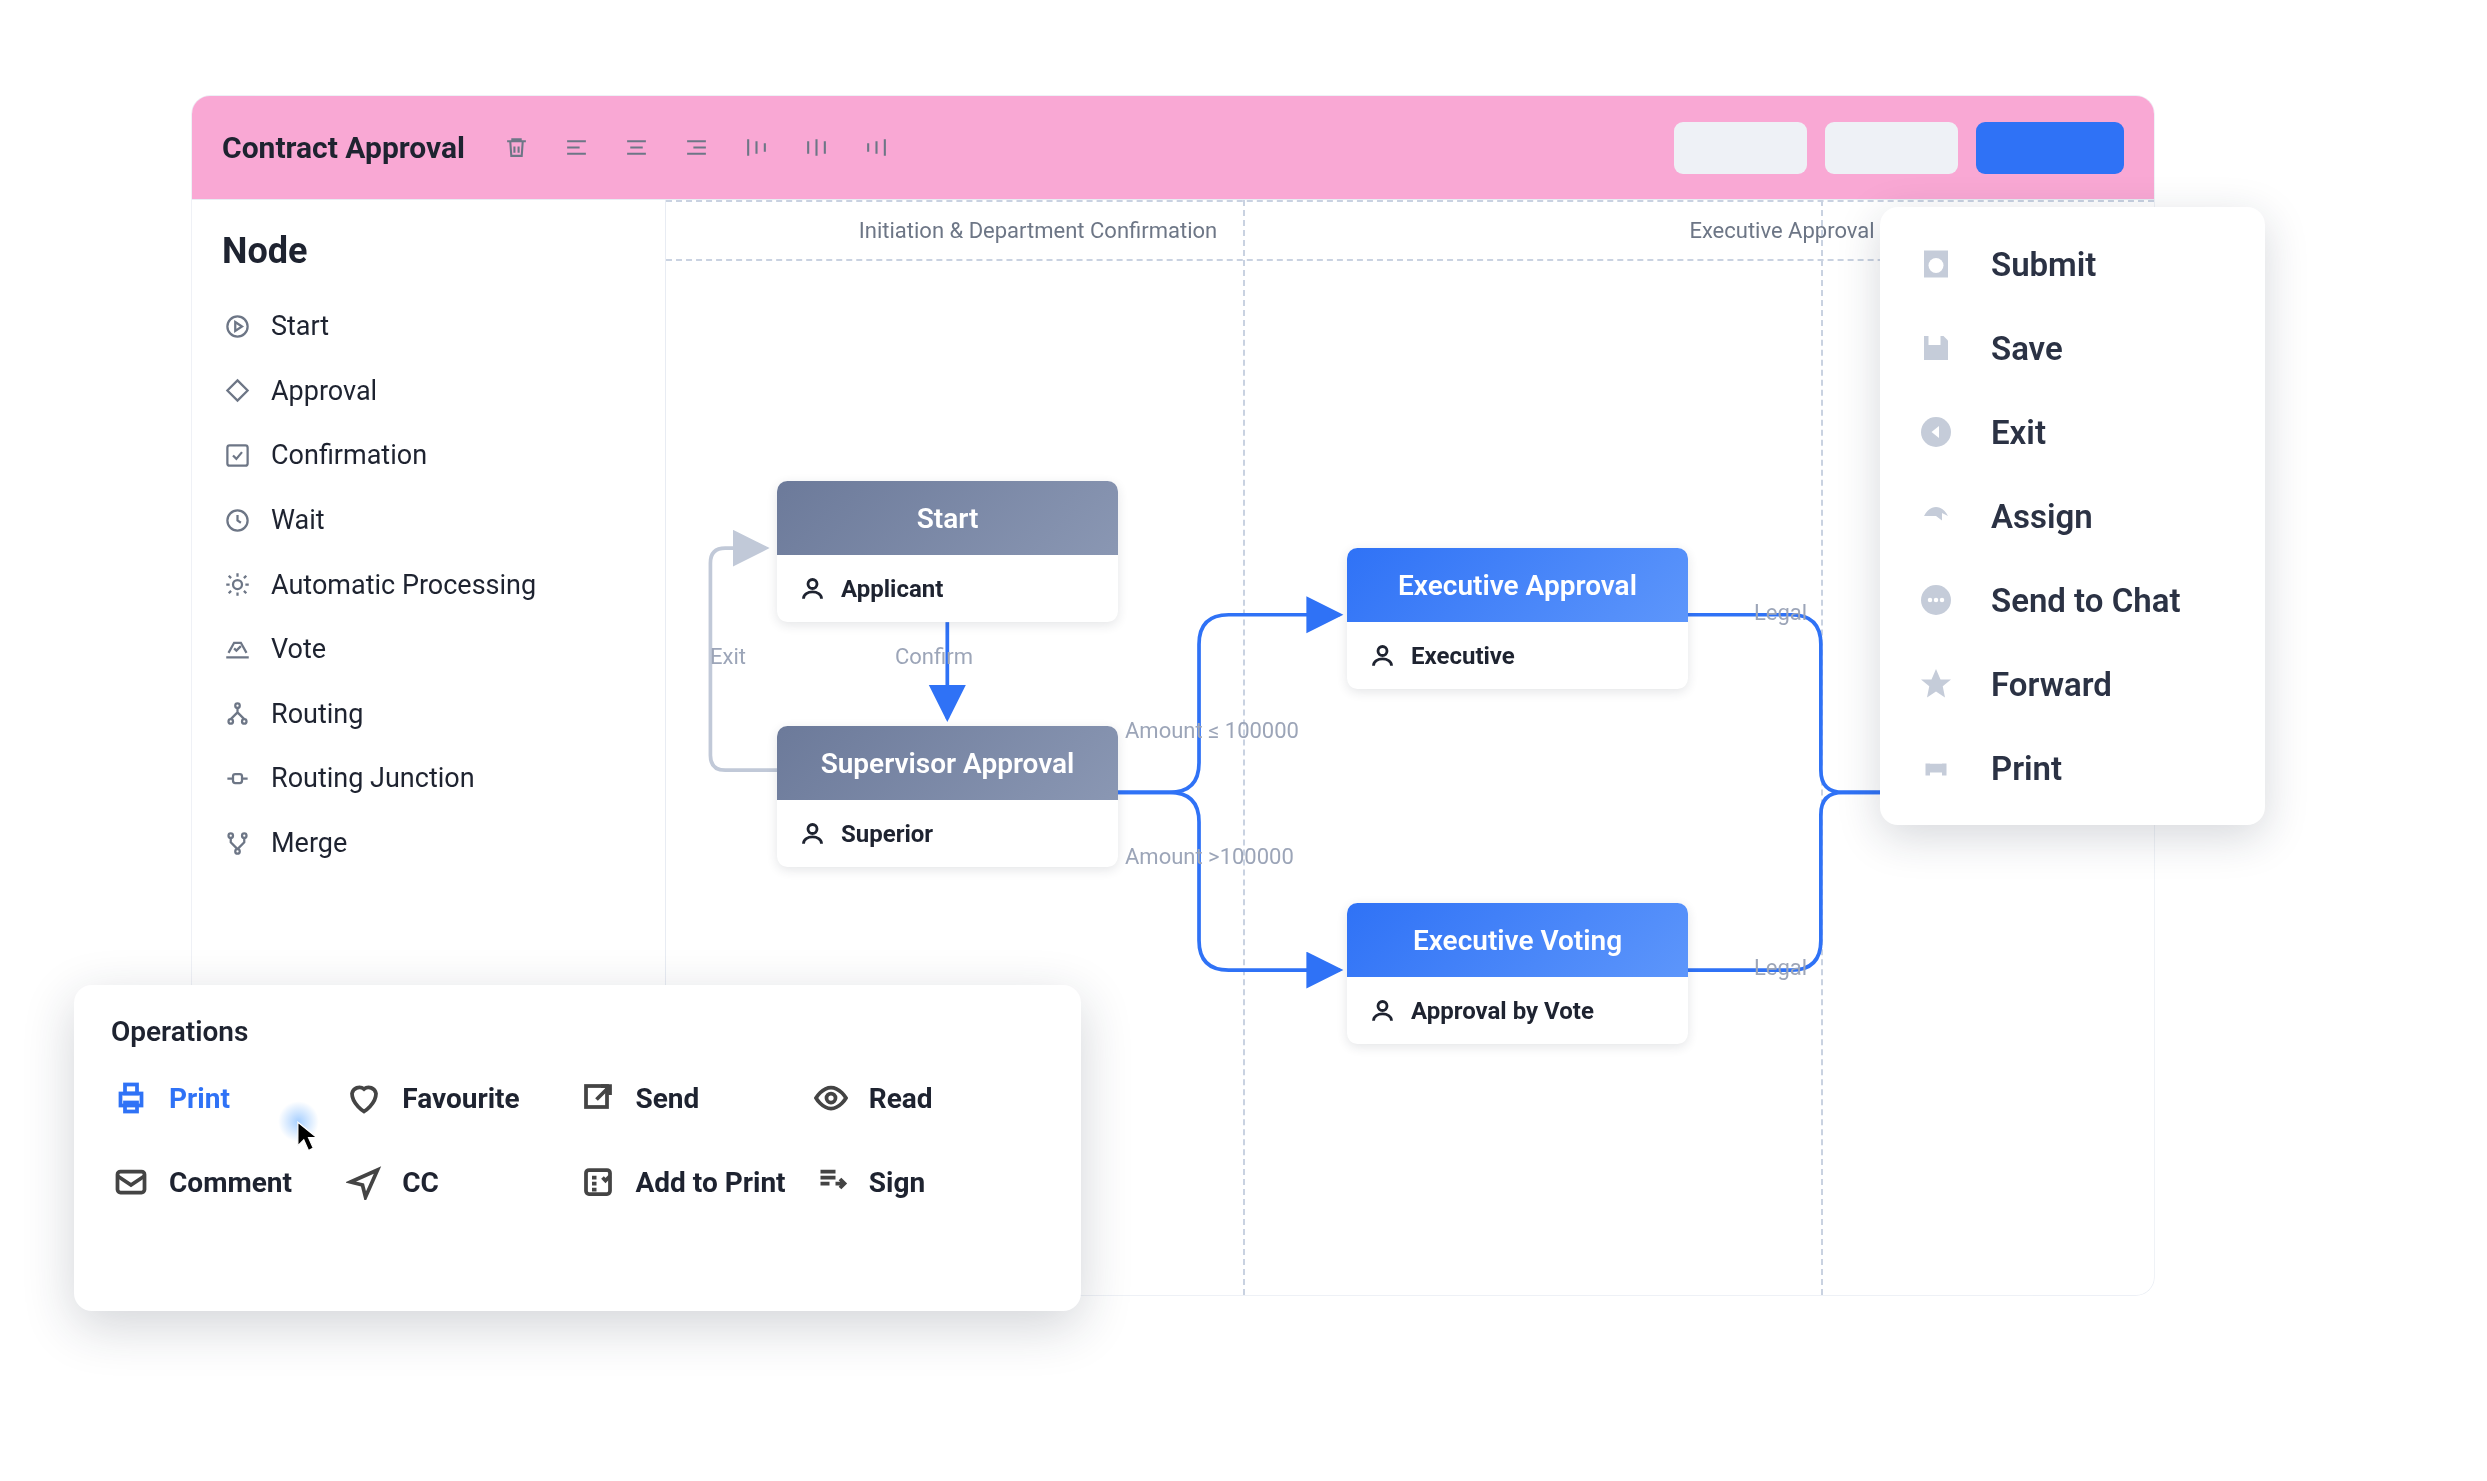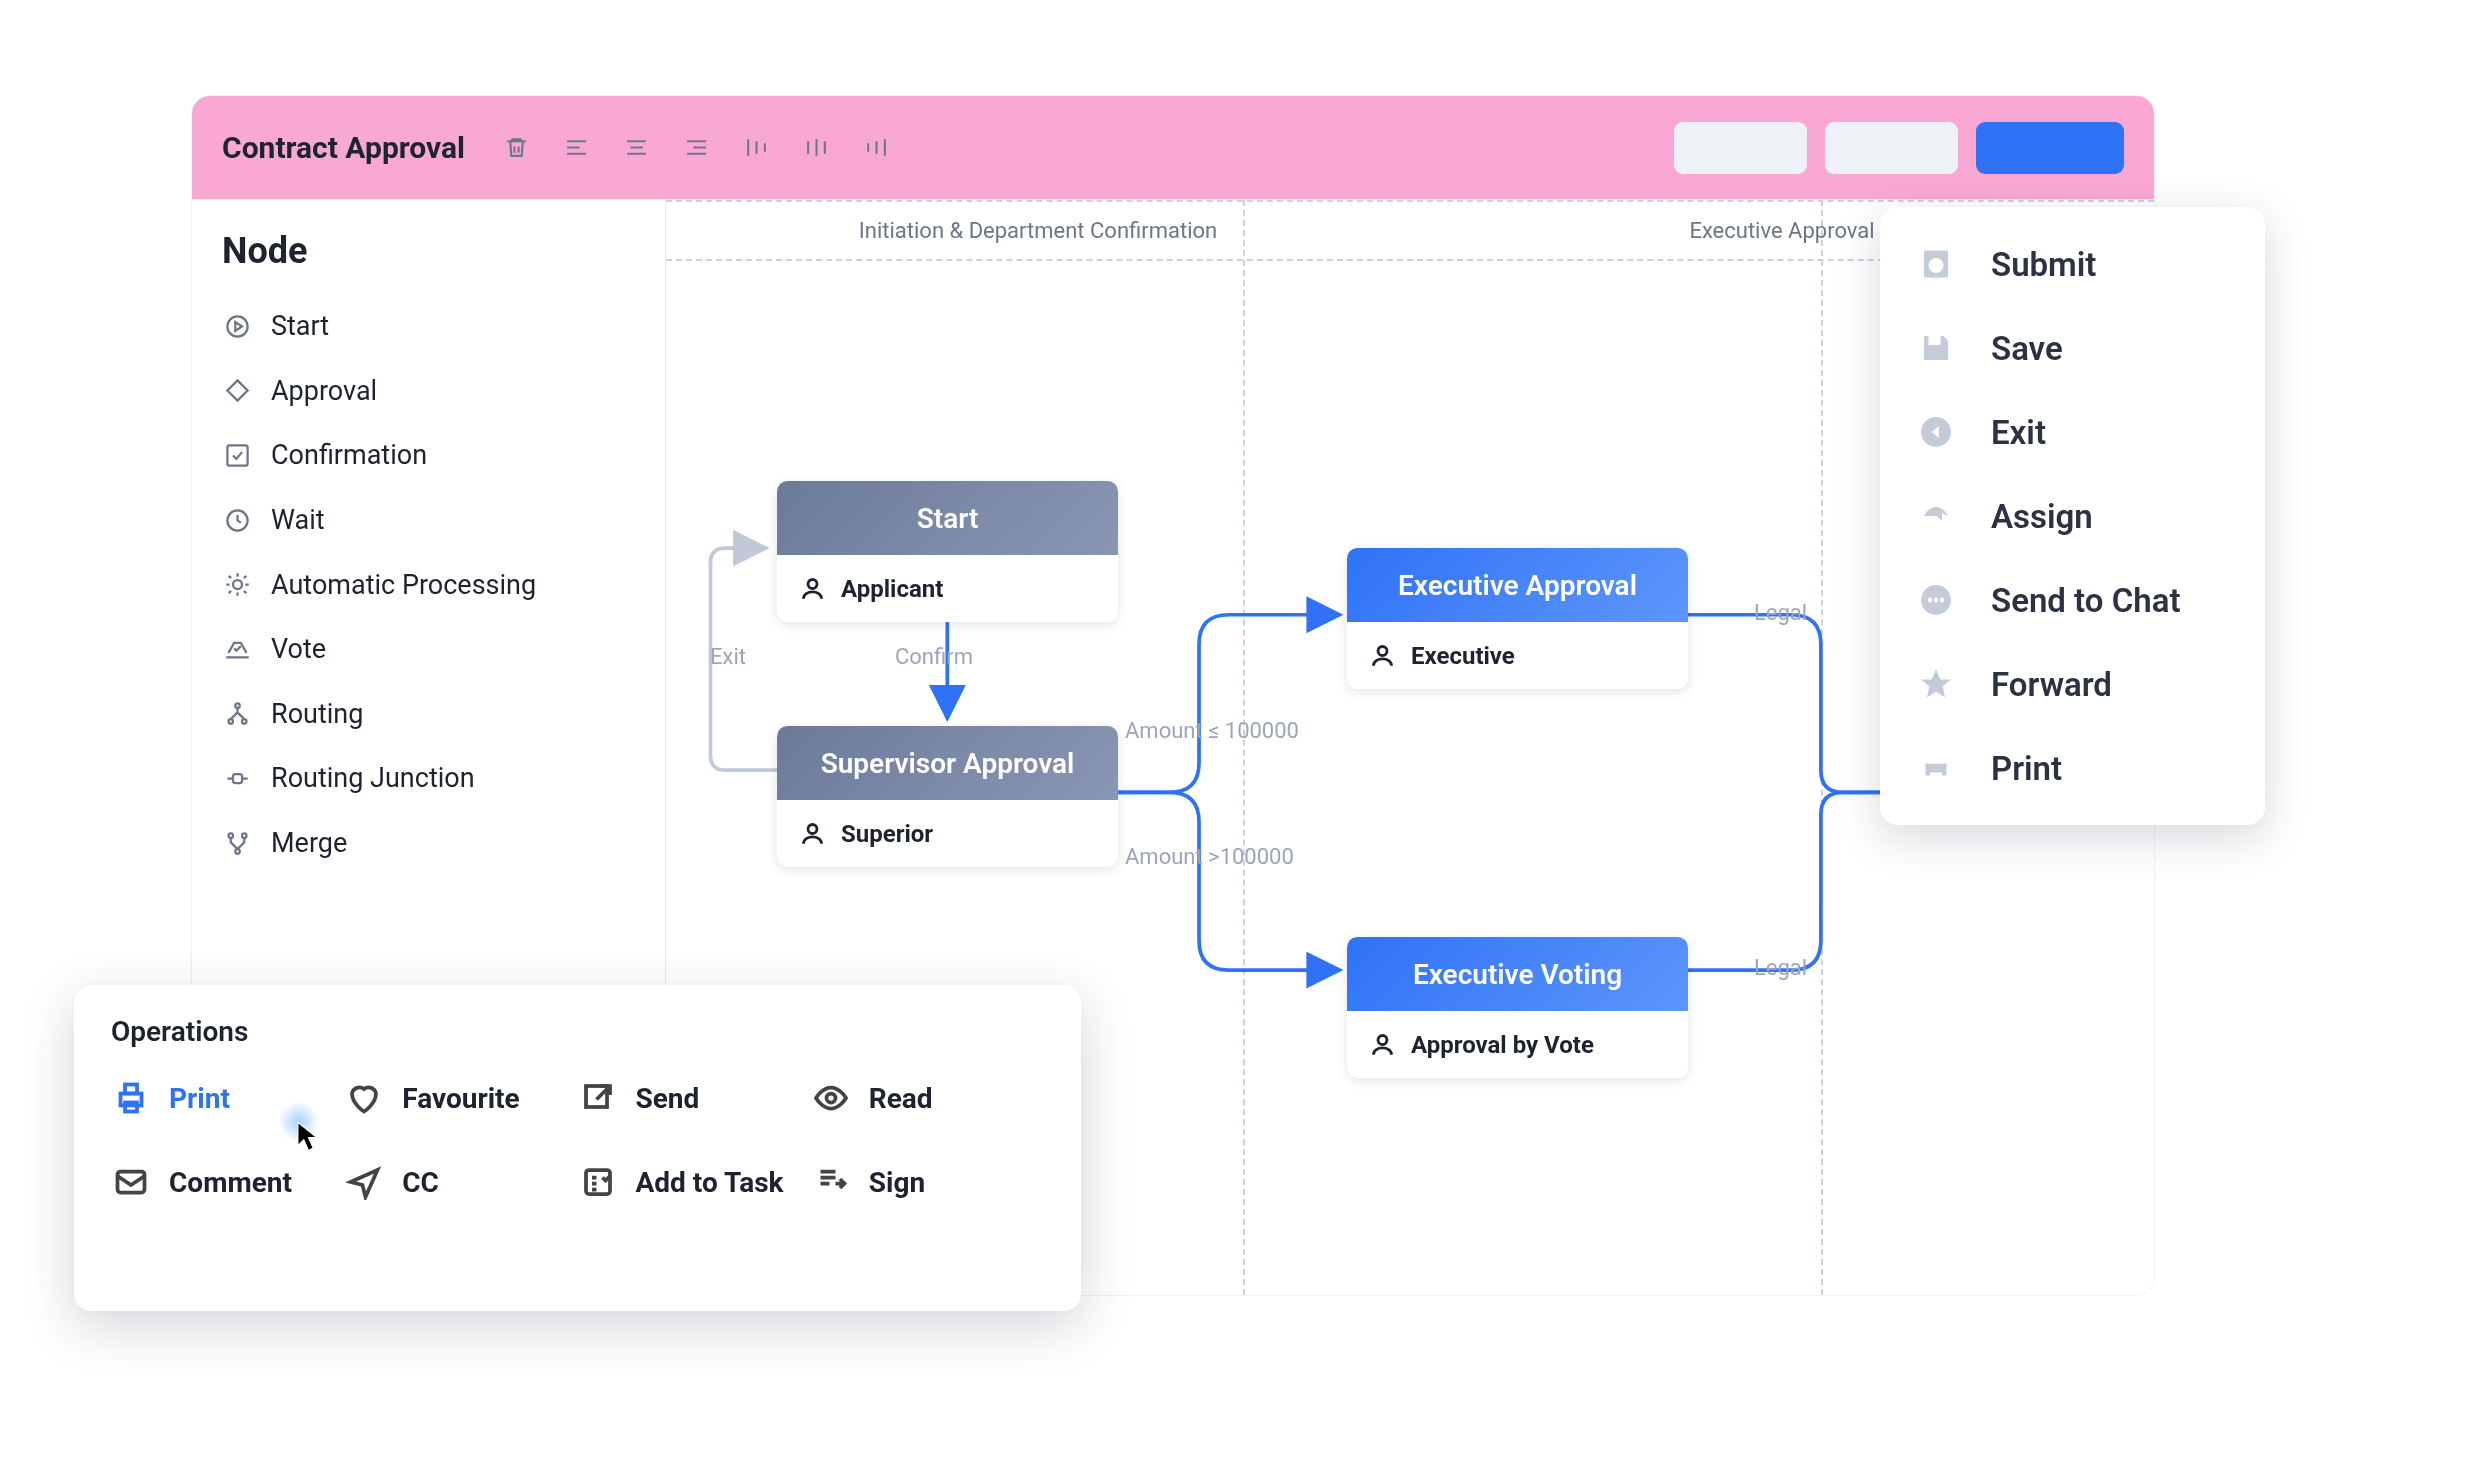--- a/index.html
+++ b/index.html
@@ -405,21 +405,21 @@
       <div class="flow-node" style="left:681px;top:348px">
         <div class="flow-head blue">Executive Approval</div>
         <div class="flow-body">
             <svg viewBox="0 0 24 24">
               <circle cx="12" cy="8" r="4"></circle>
               <path d="M4 21c0-4 4-6 8-6s8 2 8 6"></path>
             </svg>
             <span>Executive</span>
           </div>
       </div>
-      <div class="flow-node" style="left:681px;top:737px">
+      <div class="flow-node" style="left:681px;top:703px">
         <div class="flow-head blue">Executive Voting</div>
         <div class="flow-body">
             <svg viewBox="0 0 24 24">
               <circle cx="12" cy="8" r="4"></circle>
               <path d="M4 21c0-4 4-6 8-6s8 2 8 6"></path>
             </svg>
             <span>Approval by Vote</span>
           </div>
       </div>
 
@@ -558,21 +558,21 @@
         </div>
         <div class="ops-label">CC</div>
       </div>
     <div class="ops-item">
         <div class="ops-icon">
           <svg viewBox="0 0 24 24">
             <rect x="4" y="4" width="16" height="16" rx="2"></rect>
             <path d="M8 9h3M8 13h3M8 17h3M15 9l2 2 3-3"></path>
           </svg>
         </div>
-        <div class="ops-label">Add to Task</div>
+        <div class="ops-label">Add to Print</div>
       </div>
     <div class="ops-item">
         <div class="ops-icon">
           <svg viewBox="0 0 24 24">
             <path d="M5 5h10M5 9h10M5 13h6M15 13l5 0M18 10l3 3-3 3"></path>
           </svg>
         </div>
         <div class="ops-label">Sign</div>
       </div>
   </div>

